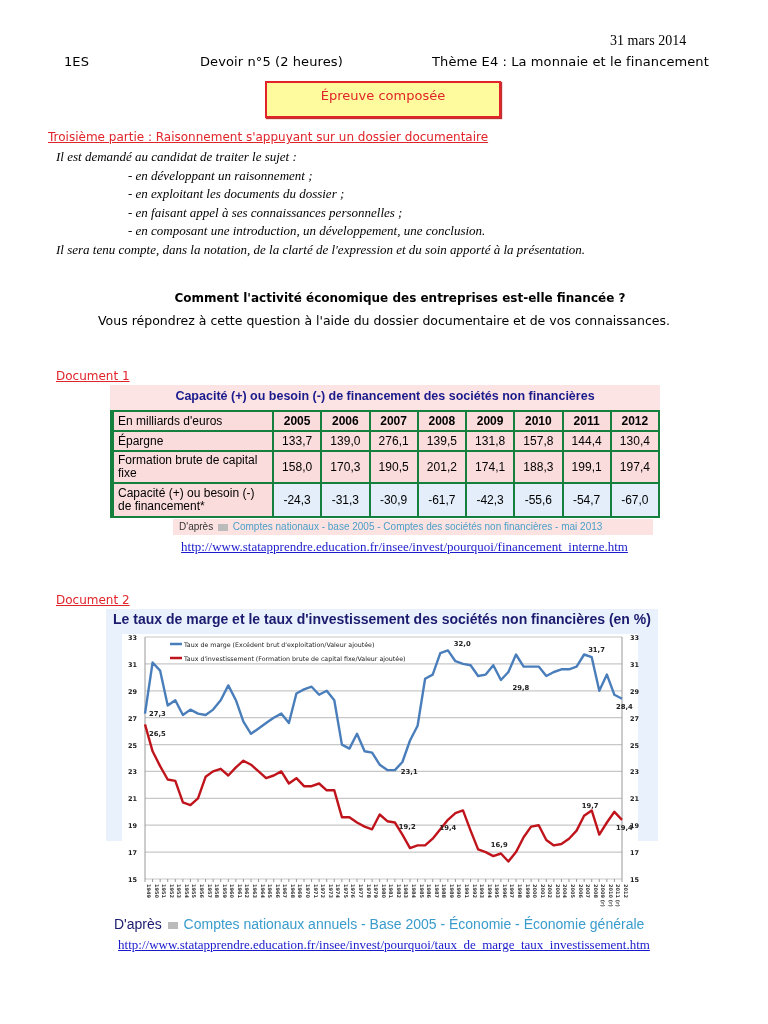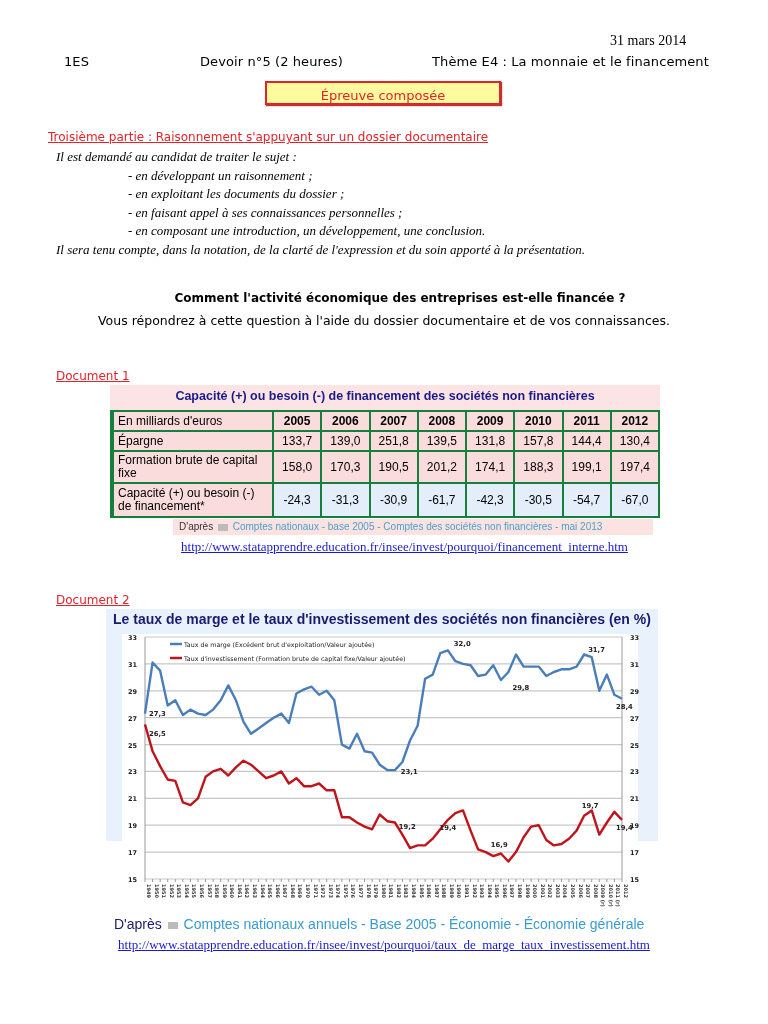--- a/index.html
+++ b/index.html
@@ -4,21 +4,21 @@
 <style>
   * { box-sizing: border-box; margin: 0; padding: 0; }
   html, body { width: 768px; height: 1024px; background: #ffffff; overflow: hidden; }
   body { position: relative; font-family: "Liberation Serif", serif; color: #000; }
   .abs { position: absolute; }
   .date { left: 610px; top: 33px; font-size: 14px; font-family: "Liberation Serif", serif; }
   .hdr { top: 54px; font-size: 13px; font-family: "DejaVu Sans", sans-serif; letter-spacing: 0.1px; }
   .hdr-class { left: 64px; }
   .hdr-devoir { left: 200px; }
   .hdr-theme { left: 432px; }
-  .epreuve-box { left: 265px; top: 81px; width: 236px; height: 24px; background: #fdfb9e; border: 2px solid #e0242a; box-shadow: 1px 1px 1px #b33; text-align: center; color: #e0242a; font-size: 13px; line-height: 25px; font-family: "DejaVu Sans", sans-serif; }
+  .epreuve-box { left: 265px; top: 81px; width: 236px; height: 37px; background: #fdfb9e; border: 2px solid #e0242a; box-shadow: 1px 1px 1px #b33; text-align: center; color: #e0242a; font-size: 13px; line-height: 25px; font-family: "DejaVu Sans", sans-serif; }
   .part-title { left: 48px; top: 130px; font-size: 12px; color: #e0242a; text-decoration: underline; font-family: "DejaVu Sans", sans-serif; }
   .instr { left: 56px; top: 148px; font-size: 13px; font-style: italic; line-height: 18.5px; font-family: "Liberation Serif", serif; }
   .instr .indent { padding-left: 72px; }
   .question { left: 16px; top: 291px; width: 768px; text-align: center; font-size: 12px; font-weight: bold; font-family: "DejaVu Sans", sans-serif; }
   .question-sub { left: 0; top: 313px; width: 768px; text-align: center; font-size: 12.5px; font-family: "DejaVu Sans", sans-serif; }
   .doc-label { left: 56px; font-size: 12px; color: #e0242a; text-decoration: underline; font-family: "DejaVu Sans", sans-serif; }
   .doc1-label { top: 369px; }
   .doc2-label { top: 593px; }
   
   .tbl-wrap { left: 110px; top: 385px; width: 550px; background: #15803d; }
@@ -80,21 +80,21 @@
       <td>2008</td>
       <td>2009</td>
       <td>2010</td>
       <td>2011</td>
       <td>2012</td>
     </tr>
     <tr class="r1">
       <td class="lbl">Épargne</td>
       <td>133,7</td>
       <td>139,0</td>
-      <td>251,8</td>
+      <td>276,1</td>
       <td>139,5</td>
       <td>131,8</td>
       <td>157,8</td>
       <td>144,4</td>
       <td>130,4</td>
     </tr>
     <tr class="r2">
       <td class="lbl">Formation brute de capital fixe</td>
       <td>158,0</td>
       <td>170,3</td>
@@ -105,21 +105,21 @@
       <td>199,1</td>
       <td>197,4</td>
     </tr>
     <tr class="r3">
       <td class="lbl">Capacité (+) ou besoin (-) de financement*</td>
       <td>-24,3</td>
       <td>-31,3</td>
       <td>-30,9</td>
       <td>-61,7</td>
       <td>-42,3</td>
-      <td>-30,5</td>
+      <td>-55,6</td>
       <td>-54,7</td>
       <td>-67,0</td>
     </tr>
   </tbody>
     </table>
 </div>
 <div class="abs src1">
   <span>D'après</span>
   <span class="insee-badge"></span>
   <span class="link">Comptes nationaux - base 2005 - Comptes des sociétés non financières - mai 2013</span>

